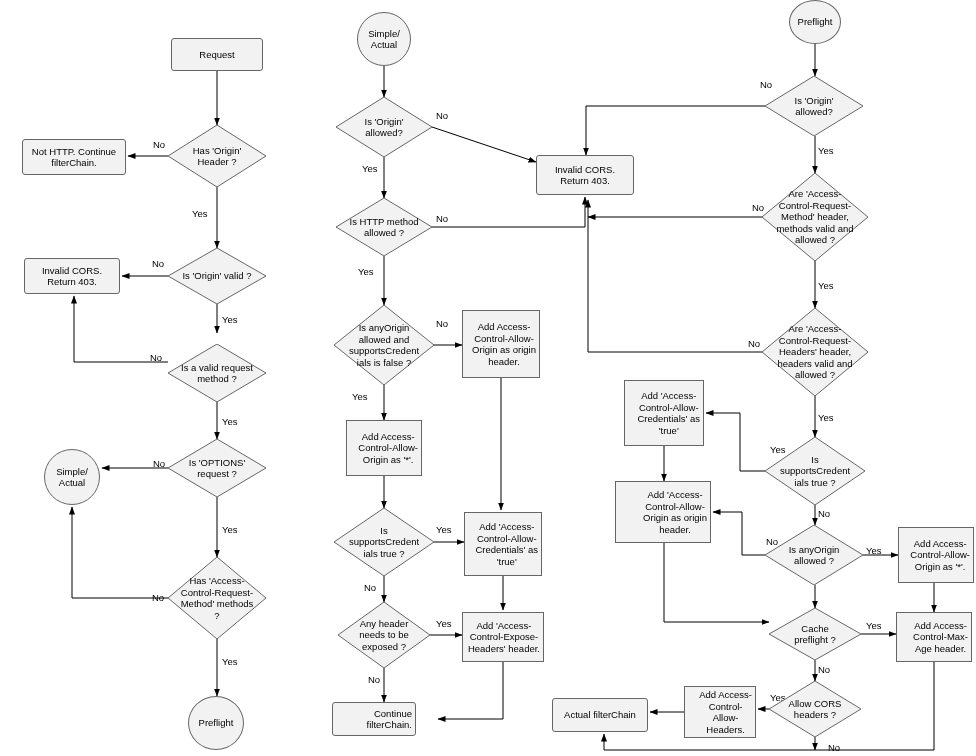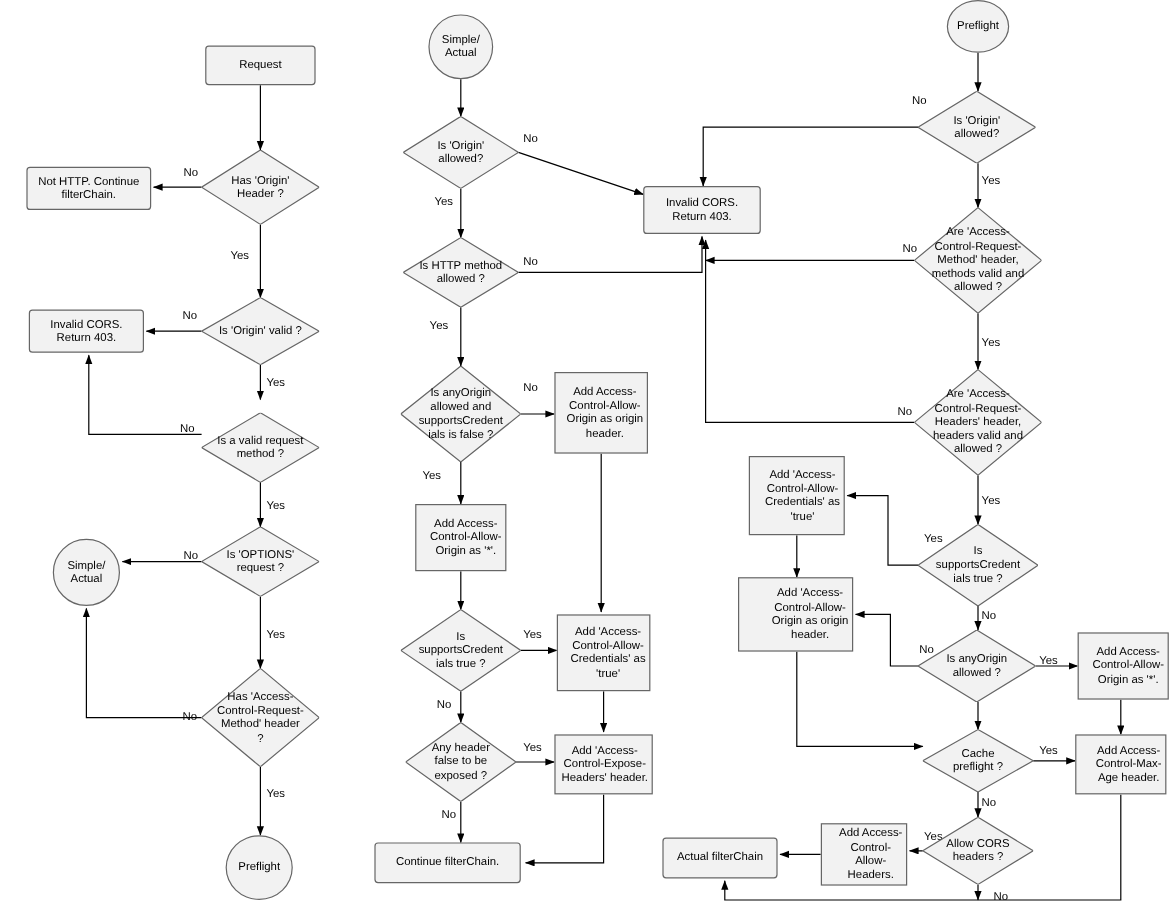--- a/index.html
+++ b/index.html
@@ -179,21 +179,21 @@
       <div class="node diamond" style="left: 168px; top: 439px; width: 98px; height: 58px;"><svg class="dshape" viewBox="0 0 100 100" preserveAspectRatio="none">
           <polygon points="50,0 100,50 50,100 0,50" fill="#f2f2f2" stroke="#666666" stroke-width="1" vector-effect="non-scaling-stroke"></polygon>
         </svg><span class="dlabel">Is 'OPTIONS'
 request ?</span></div>
       <div class="node ellipse" style="left: 44px; top: 449px; width: 56px; height: 56px;"><span>Simple/
 Actual</span></div>
       <div class="node diamond" style="left: 168px; top: 557px; width: 98px; height: 82px;"><svg class="dshape" viewBox="0 0 100 100" preserveAspectRatio="none">
           <polygon points="50,0 100,50 50,100 0,50" fill="#f2f2f2" stroke="#666666" stroke-width="1" vector-effect="non-scaling-stroke"></polygon>
         </svg><span class="dlabel">Has 'Access-
 Control-Request-
-Method' header
+Method' methods
 ?</span></div>
       <div class="node ellipse" style="left: 188px; top: 696px; width: 56px; height: 54px;"><span>Preflight</span></div>
       <div class="node ellipse" style="left: 357px; top: 12px; width: 54px; height: 54px;"><span>Simple/
 Actual</span></div>
       <div class="node diamond" style="left: 336px; top: 97px; width: 96px; height: 60px;"><svg class="dshape" viewBox="0 0 100 100" preserveAspectRatio="none">
           <polygon points="50,0 100,50 50,100 0,50" fill="#f2f2f2" stroke="#666666" stroke-width="1" vector-effect="non-scaling-stroke"></polygon>
         </svg><span class="dlabel">Is 'Origin'
 allowed?</span></div>
       <div class="node round" style="left: 536px; top: 155px; width: 98px; height: 40px;"><span>Invalid CORS.
 Return 403.</span></div>
@@ -219,26 +219,26 @@
         </svg><span class="dlabel">Is
 supportsCredent
 ials true ?</span></div>
       <div class="node rect" style="left: 464px; top: 512px; width: 78px; height: 64px;"><span>Add 'Access-
 Control-Allow-
 Credentials' as
 'true'</span></div>
       <div class="node diamond" style="left: 338px; top: 602px; width: 92px; height: 66px;"><svg class="dshape" viewBox="0 0 100 100" preserveAspectRatio="none">
           <polygon points="50,0 100,50 50,100 0,50" fill="#f2f2f2" stroke="#666666" stroke-width="1" vector-effect="non-scaling-stroke"></polygon>
         </svg><span class="dlabel">Any header
-false to be
+needs to be
 exposed ?</span></div>
       <div class="node rect" style="left: 462px; top: 612px; width: 82px; height: 50px;"><span>Add 'Access-
 Control-Expose-
 Headers' header.</span></div>
-      <div class="node round" style="left: 312px; top: 702px; width: 122px; height: 34px; text-align: right;"><span>Continue filterChain.</span></div>
+      <div class="node round" style="left: 332px; top: 702px; width: 84px; height: 34px; text-align: right;"><span>Continue filterChain.</span></div>
       <div class="node ellipse" style="left: 789px; top: 0px; width: 52px; height: 44px;"><span>Preflight</span></div>
       <div class="node diamond" style="left: 765px; top: 76px; width: 98px; height: 60px;"><svg class="dshape" viewBox="0 0 100 100" preserveAspectRatio="none">
           <polygon points="50,0 100,50 50,100 0,50" fill="#f2f2f2" stroke="#666666" stroke-width="1" vector-effect="non-scaling-stroke"></polygon>
         </svg><span class="dlabel">Is 'Origin'
 allowed?</span></div>
       <div class="node diamond" style="left: 762px; top: 173px; width: 106px; height: 88px;"><svg class="dshape" viewBox="0 0 100 100" preserveAspectRatio="none">
           <polygon points="50,0 100,50 50,100 0,50" fill="#f2f2f2" stroke="#666666" stroke-width="1" vector-effect="non-scaling-stroke"></polygon>
         </svg><span class="dlabel">Are 'Access-
 Control-Request-
 Method' header,

